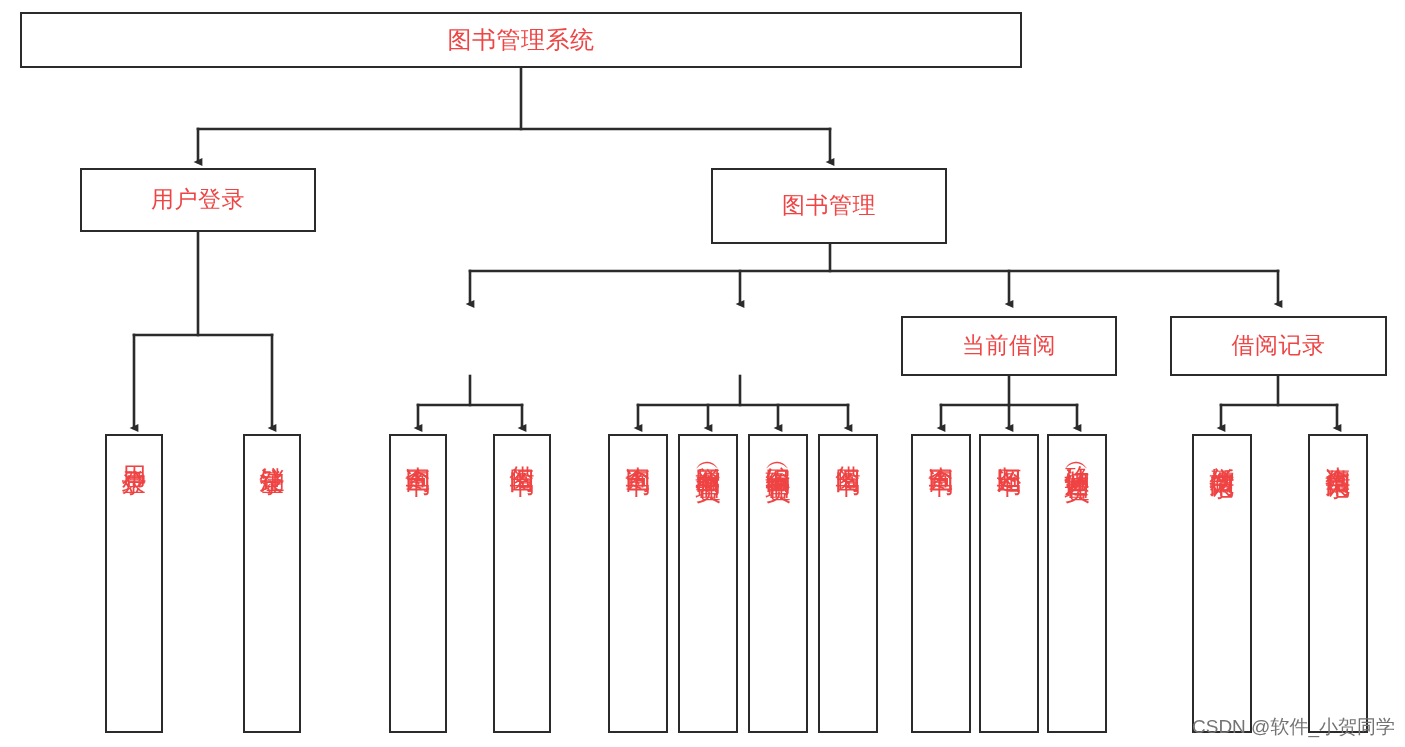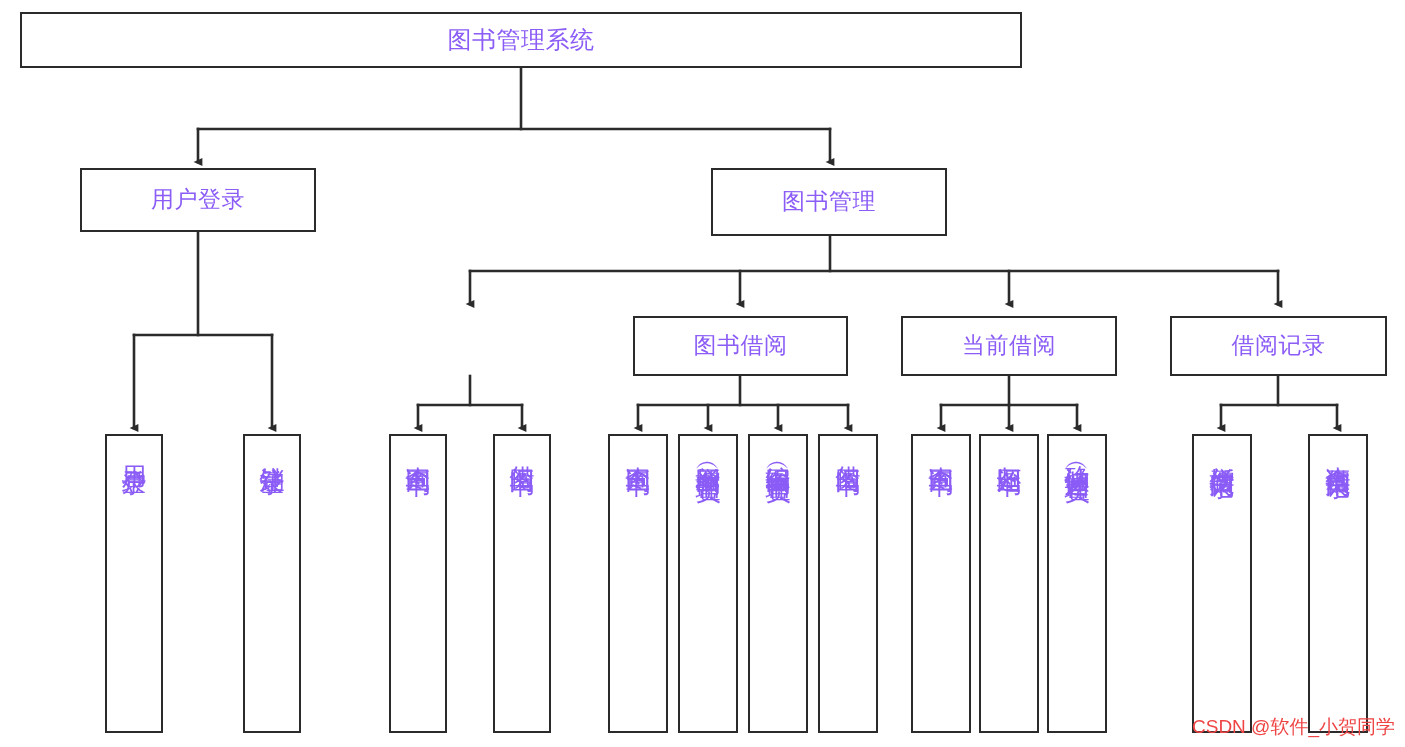--- a/index.html
+++ b/index.html
@@ -33,21 +33,21 @@
     position: absolute;
     box-sizing: border-box;
     background: #ffffff;
     border: 2px solid #2b2b2b;
     display: flex;
     align-items: center;
     justify-content: center;
     overflow: hidden;
   }
   .node-label {
-    color: #8b5cf6;
+    color: #ef4444;
     letter-spacing: 0.5px;
     text-align: center;
     white-space: nowrap;
   }
   
   .node-h .node-label {
     font-size: 23px;
     line-height: 1.1;
   }
   .node-root .node-label {
@@ -64,21 +64,21 @@
     text-orientation: upright;
     font-size: 25px;
     line-height: 1.08;
     letter-spacing: 2px;
   }
   #watermark {
     position: absolute;
     left: 1192px;
     top: 714px;
     font-size: 19px;
-    color: #ef4444;
+    color: #737373;
     white-space: nowrap;
     font-family: "Liberation Sans", "DejaVu Sans", sans-serif;
   }
 </style>
 </head>
 <body>
 
 <div id="diagram-root">
 
   <svg id="connector-layer" viewBox="0 0 1405 747" xmlns="http://www.w3.org/2000/svg">
@@ -145,28 +145,25 @@
   </svg>
 
   <div class="node-box node-h node-root" style="left:20px; top:12px; width:1002px; height:56px;">
     <span class="node-label">图书管理系统</span>
   </div>
 
   <div class="node-box node-h" style="left:80px; top:168px; width:236px; height:64px;">
     <span class="node-label">用户登录</span>
   </div>
 
-  <div class="node-box node-h" style="left:711px; top:168px; width:236px; height:68px;">
+  <div class="node-box node-h" style="left:711px; top:168px; width:236px; height:76px;">
     <span class="node-label">图书管理</span>
   </div>
 
 
-  <div class="node-box node-h" style="left:633px; top:316px; width:215px; height:60px;">
-    <span class="node-label">图书借阅</span>
-  </div>
 
   <div class="node-box node-h" style="left:1170px; top:316px; width:217px; height:60px;">
     <span class="node-label">借阅记录</span>
   </div>
 
   <div class="node-box node-h" style="left:901px; top:316px; width:216px; height:60px;">
     <span class="node-label">当前借阅</span>
   </div>
 
   <div class="node-box node-v" style="left:105px; top:434px; width:58px; height:299px;">

